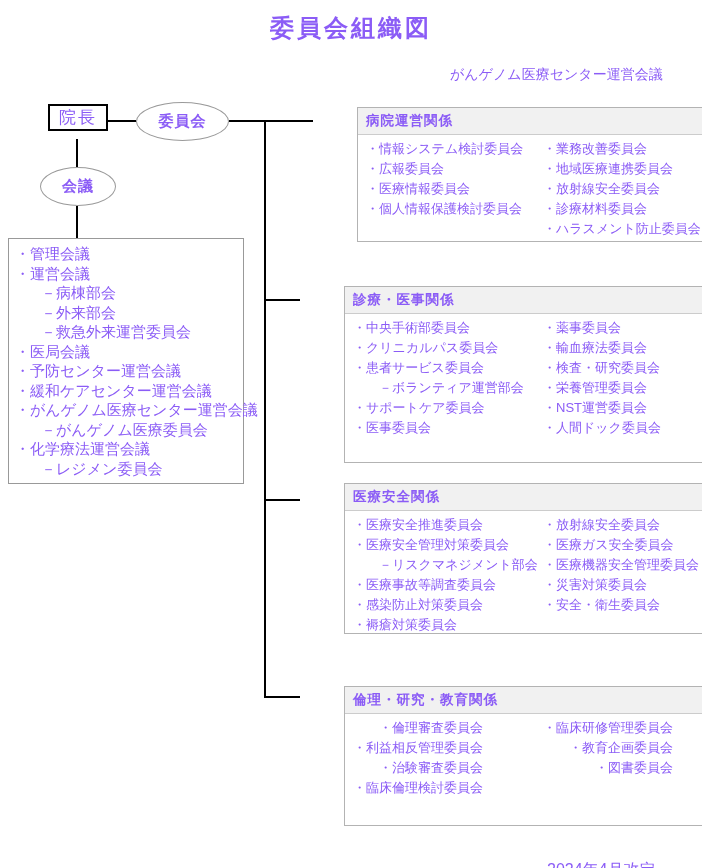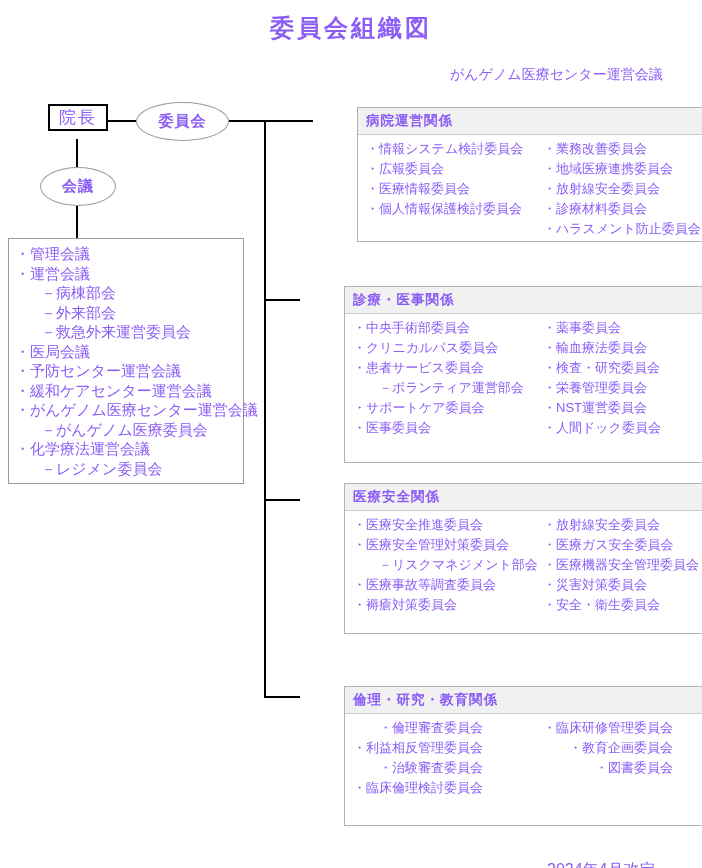--- a/index.html
+++ b/index.html
@@ -127,20 +127,21 @@
     </ul>
   </div>
 
   <div class="cat-box cat3" style="left:300px;top:483px;width:392px;height:151px;">
     <div class="cat-header">医療安全関係</div>
     <ul class="plain cat-col left">
       <li>・医療安全推進委員会</li>
       <li>・医療安全管理対策委員会</li>
       <li class="indent">－リスクマネジメント部会</li>
       <li>・医療事故等調査委員会</li>
+      <li>・感染防止対策委員会</li>
       <li>・褥瘡対策委員会</li>
     </ul>
     <ul class="plain cat-col right">
       <li>・放射線安全委員会</li>
       <li>・医療ガス安全委員会</li>
       <li>・医療機器安全管理委員会</li>
       <li>・災害対策委員会</li>
       <li>・安全・衛生委員会</li>
     </ul>
   </div>

